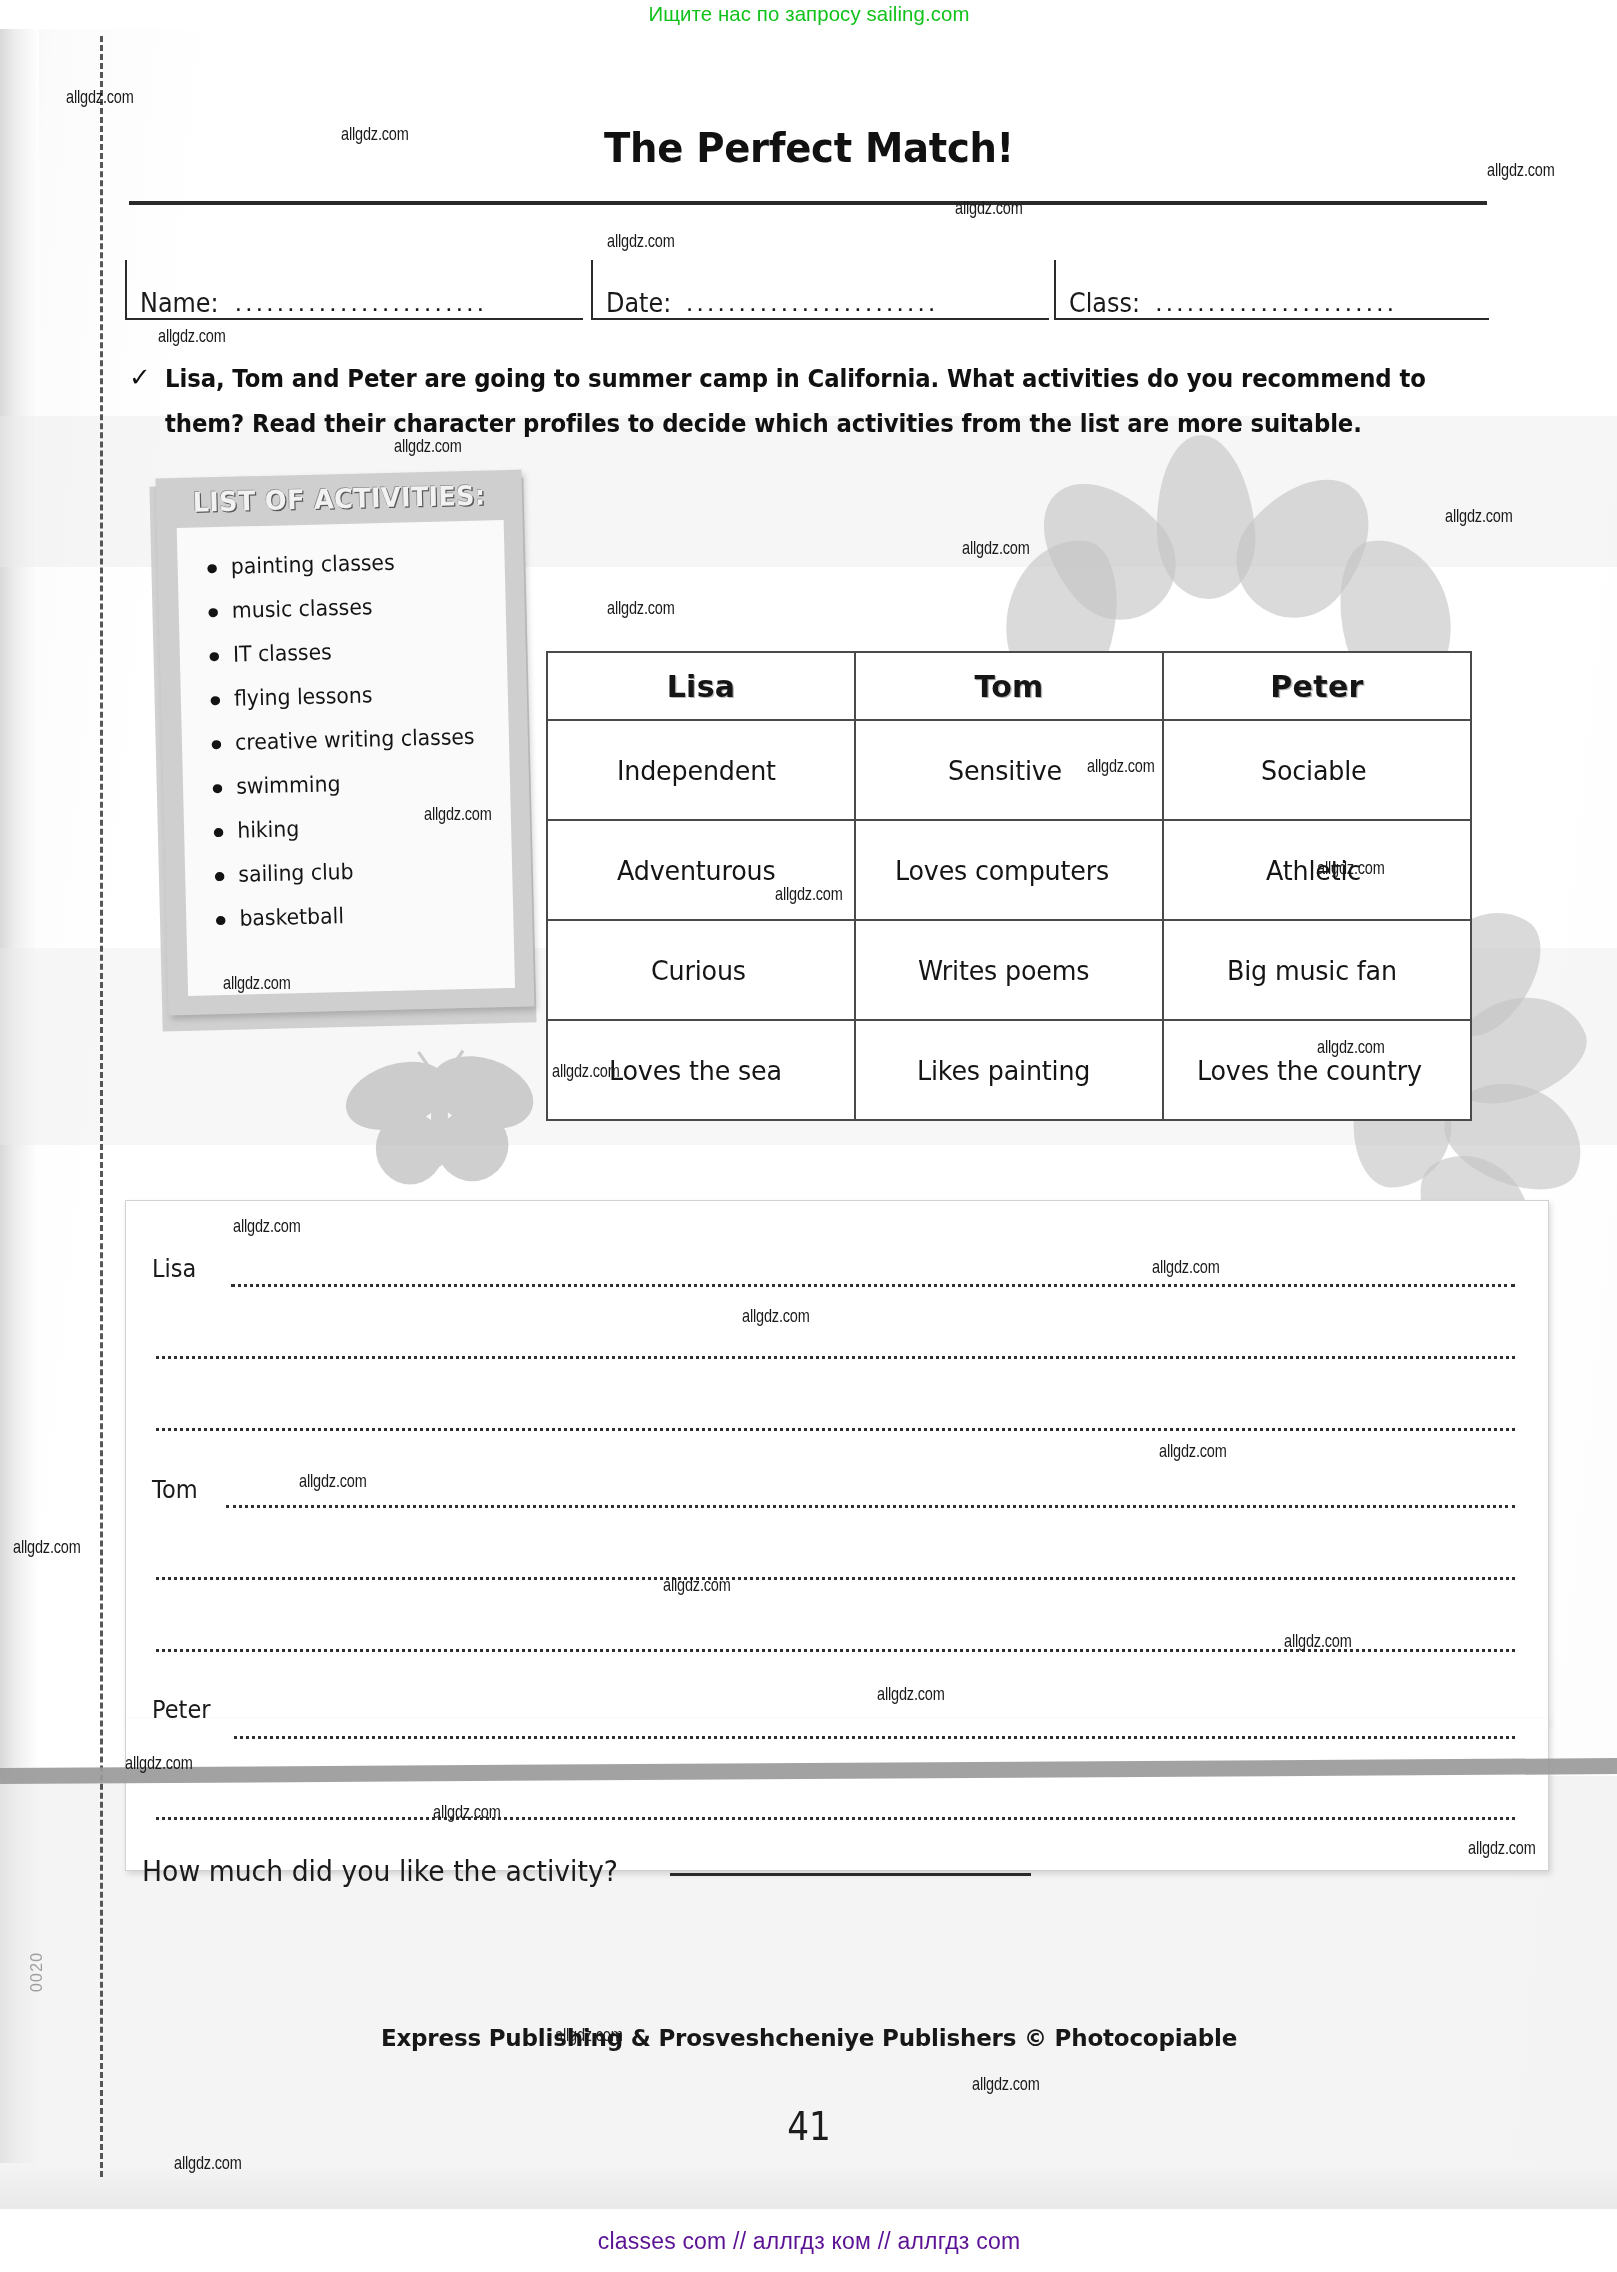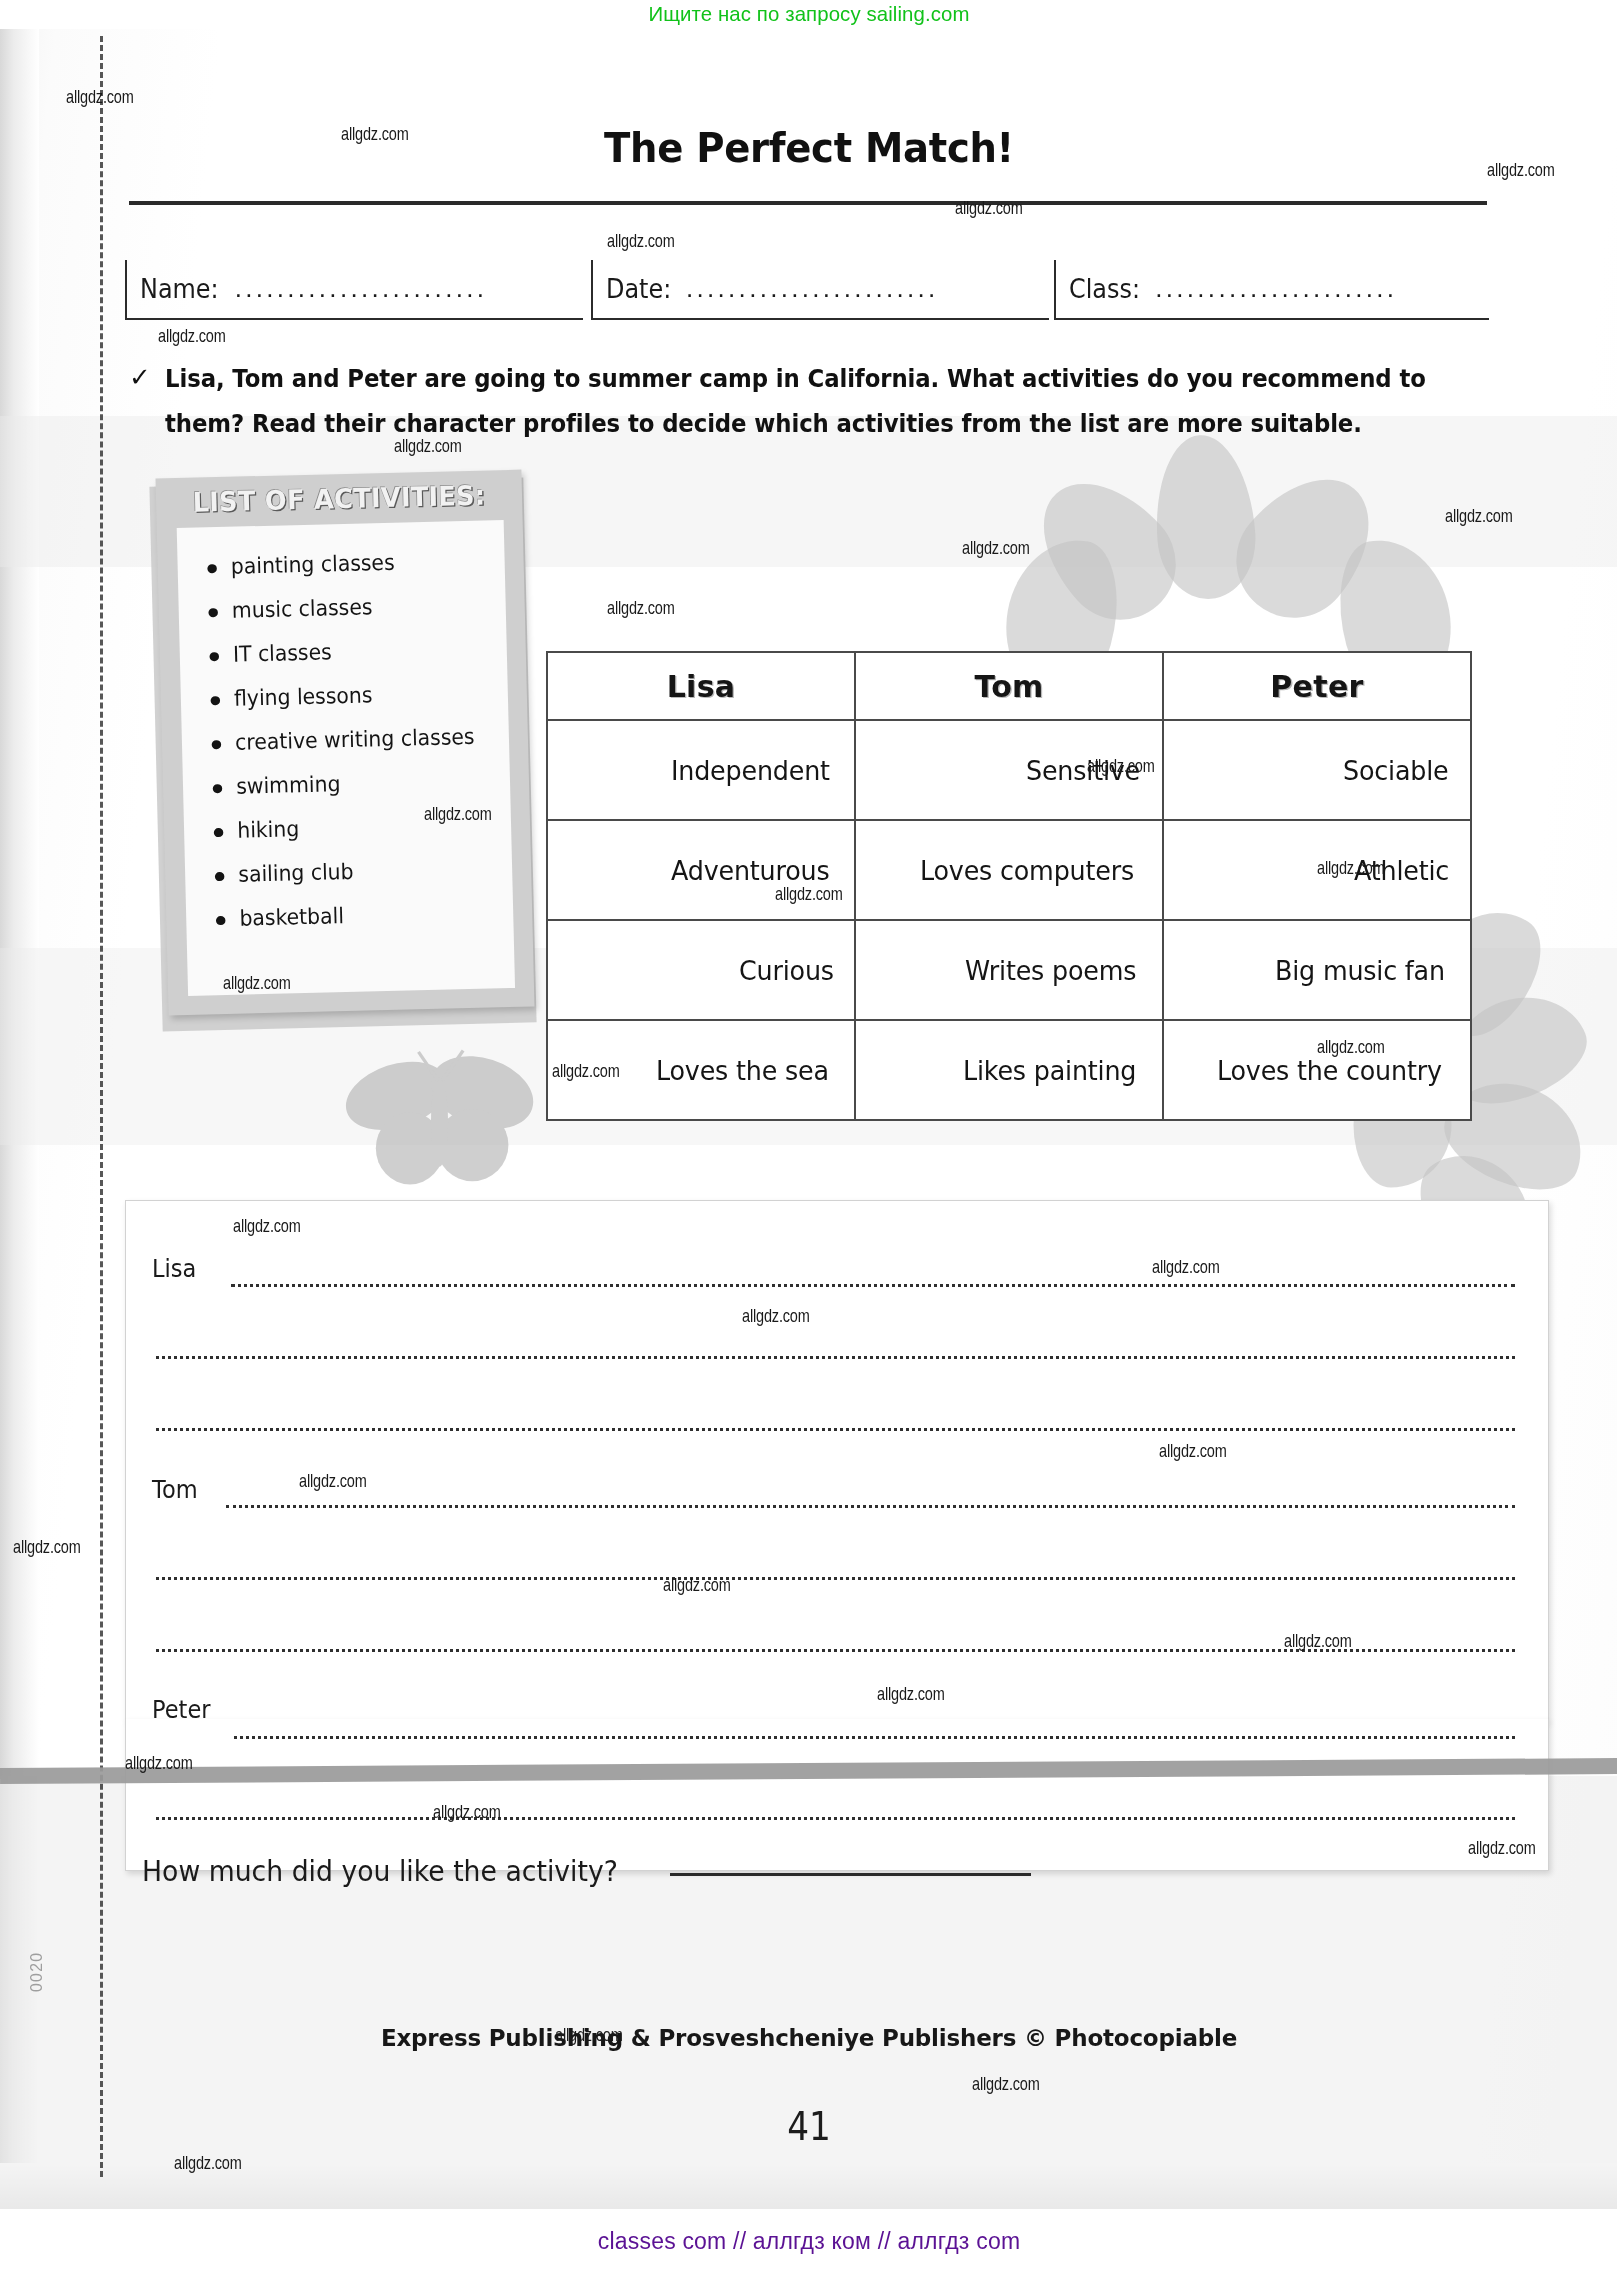--- a/index.html
+++ b/index.html
@@ -110,21 +110,21 @@
     width: 1364px;
     height: 60px;
     display: flex;
   }
   .ndc-field {
     position: relative;
     height: 60px;
     border-left: 2.6px solid #2b2b2b;
     border-bottom: 2.6px solid #2b2b2b;
     display: flex;
-    align-items: center;
+    align-items: flex-end;
     box-sizing: border-box;
   }
   .ndc-field.f1 { width: 460px; }
   .ndc-field.f2 { width: 460px; margin-left: 7.9px; }
   .ndc-field.f3 { width: 437px; margin-left: 5px; }
   .ndc-label {
     font-size: 26px;
     color: #1a1a1a;
     font-family: "DejaVu Sans", sans-serif;
     margin-left: 13px;
@@ -277,21 +277,21 @@
     border-collapse: collapse;
     background: #ffffff;
     border: 2px solid #3a3a3a;
     table-layout: fixed;
   }
   .profiles td, .profiles th {
     border: 2px solid #4a4a4a;
     height: 100px;
     padding: 0 14.4px;
     vertical-align: middle;
-    text-align: right;
+    text-align: center;
     box-sizing: border-box;
   }
   .profiles th {
     height: 68px;
     text-align: center;
     font-size: 30px;
     font-weight: bold;
     color: #151515;
     font-family: "DejaVu Sans", sans-serif;
     text-shadow: 1.3px 1.3px 0 #b9b9b9;

